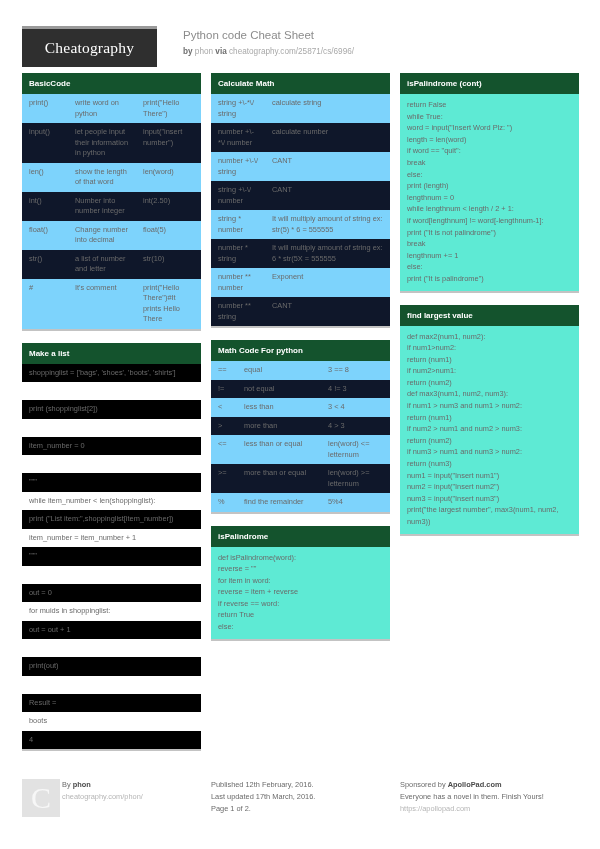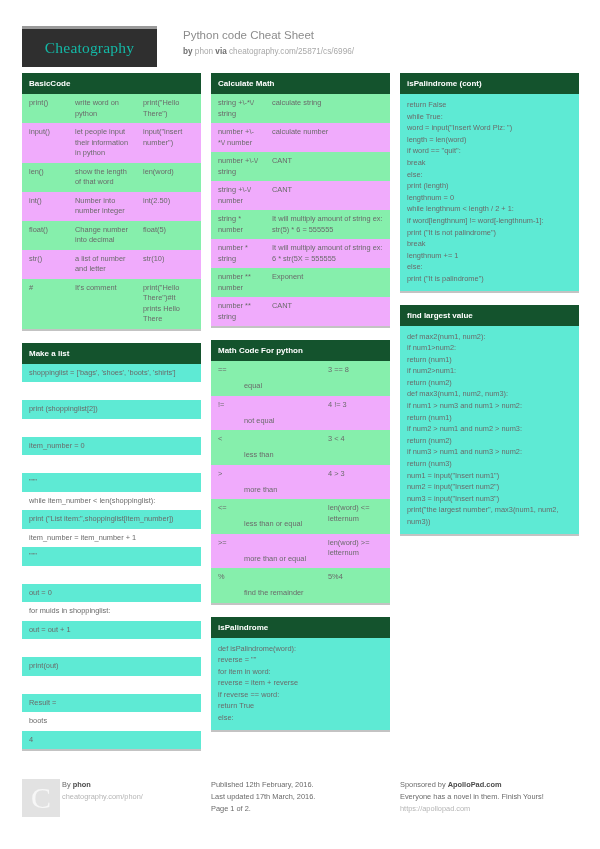--- a/index.html
+++ b/index.html
@@ -15,21 +15,21 @@
   
   .header { display: flex; align-items: flex-start; padding-top: 26px; height: 62px; }
   .logo-box {
     width: 135px; height: 41px;
     background: #2f2f2f;
     border-top: 3px solid #9a9a9a;
     display: flex; align-items: center; justify-content: center;
     flex: 0 0 auto;
   }
   .logo-text {
-    color: #14b8a6;
+    color: #ffffff;
     font-family: "Liberation Serif", serif;
     font-size: 15.5px;
     letter-spacing: .2px;
   }
   .title-block { margin-left: 26px; padding-top: 1px; }
   .sheet-title { font-size: 11.5px; color: #8c8c8c; line-height: 16px; }
   .byline { font-size: 8.2px; color: #a8a8a8; line-height: 14px; margin-top: 2px; }
   .byline b { color: #6e6e6e; font-weight: bold; }
   .byline .u { color: #a8a8a8; }
 
@@ -42,38 +42,38 @@
   .card-title {
     background: #14532d;
     color: #ffffff;
     font-size: 8px;
     font-weight: bold;
     padding: 5px 7px 5px 7px;
     line-height: 11px;
   }
   .rows { }
   .row { display: flex; font-size: 7.4px; color: #6a6a6a; line-height: 10.5px; }
-  .row.alt { background: #86efac; }
-  .row.plain { background: #f0abfc; }
+  .row.alt { background: #7dd3fc; }
+  .row.plain { background: #0f172a; }
   .cell { padding: 4px 6px 4px 7px; }
   .c-key { width: 46px; flex: 0 0 46px; }
   .c-mid { width: 68px; flex: 0 0 68px; }
   .c-val { flex: 1 1 auto; }
   .c-key-w { width: 54px; flex: 0 0 54px; }
   .c-op { width: 26px; flex: 0 0 26px; }
-  .c-desc { width: 84px; flex: 0 0 84px; margin-top: 16px; }
+  .c-desc { width: 84px; flex: 0 0 84px; }
   .c-full { flex: 1 1 auto; }
 
   
   .codeblock { background: #5eead4; padding: 5px 7px 6px 7px; }
   .codeblock .cl { font-size: 7.4px; color: #6a6a6a; line-height: 11.6px; white-space: pre-wrap; }
 
   
   .srow { font-size: 7.4px; color: #6a6a6a; line-height: 10.5px; padding: 4px 7px; }
-  .srow.alt { background: #5eead4; }
+  .srow.alt { background: #000000; }
   .srow.empty { height: 18px; padding: 0; }
 
   
   .footer { display: flex; margin-top: 6px; padding-top: 10px; gap: 10px; }
   .fcol { width: 179px; flex: 0 0 179px; display: flex; }
   .avatar {
     width: 38px; height: 38px; background: #e2e2e2;
     color: #f7f7f7; font-family: "Liberation Serif", serif;
     font-size: 30px; line-height: 38px; text-align: center;
     flex: 0 0 auto;

